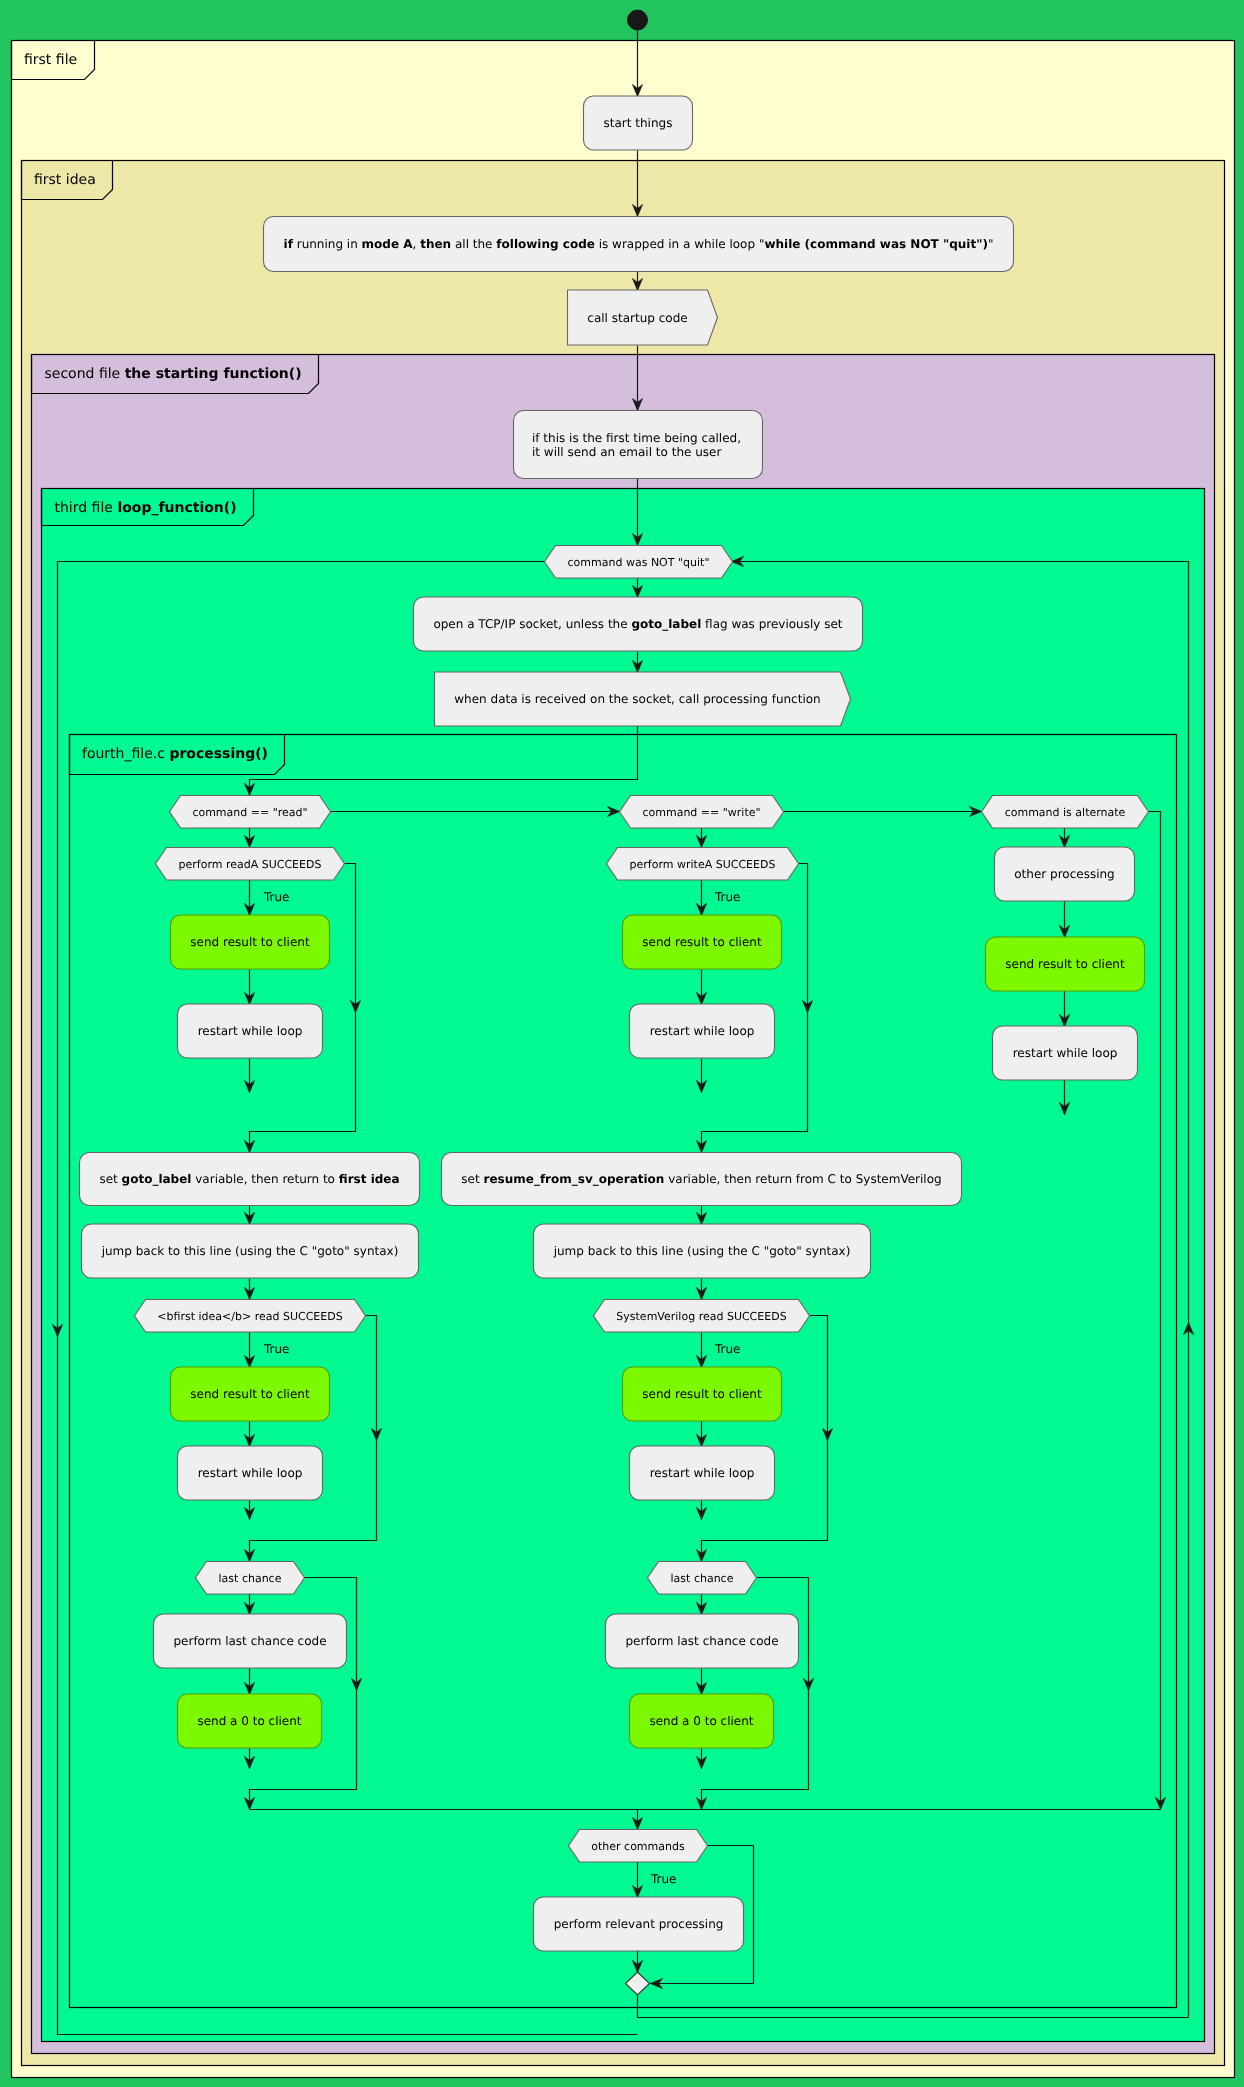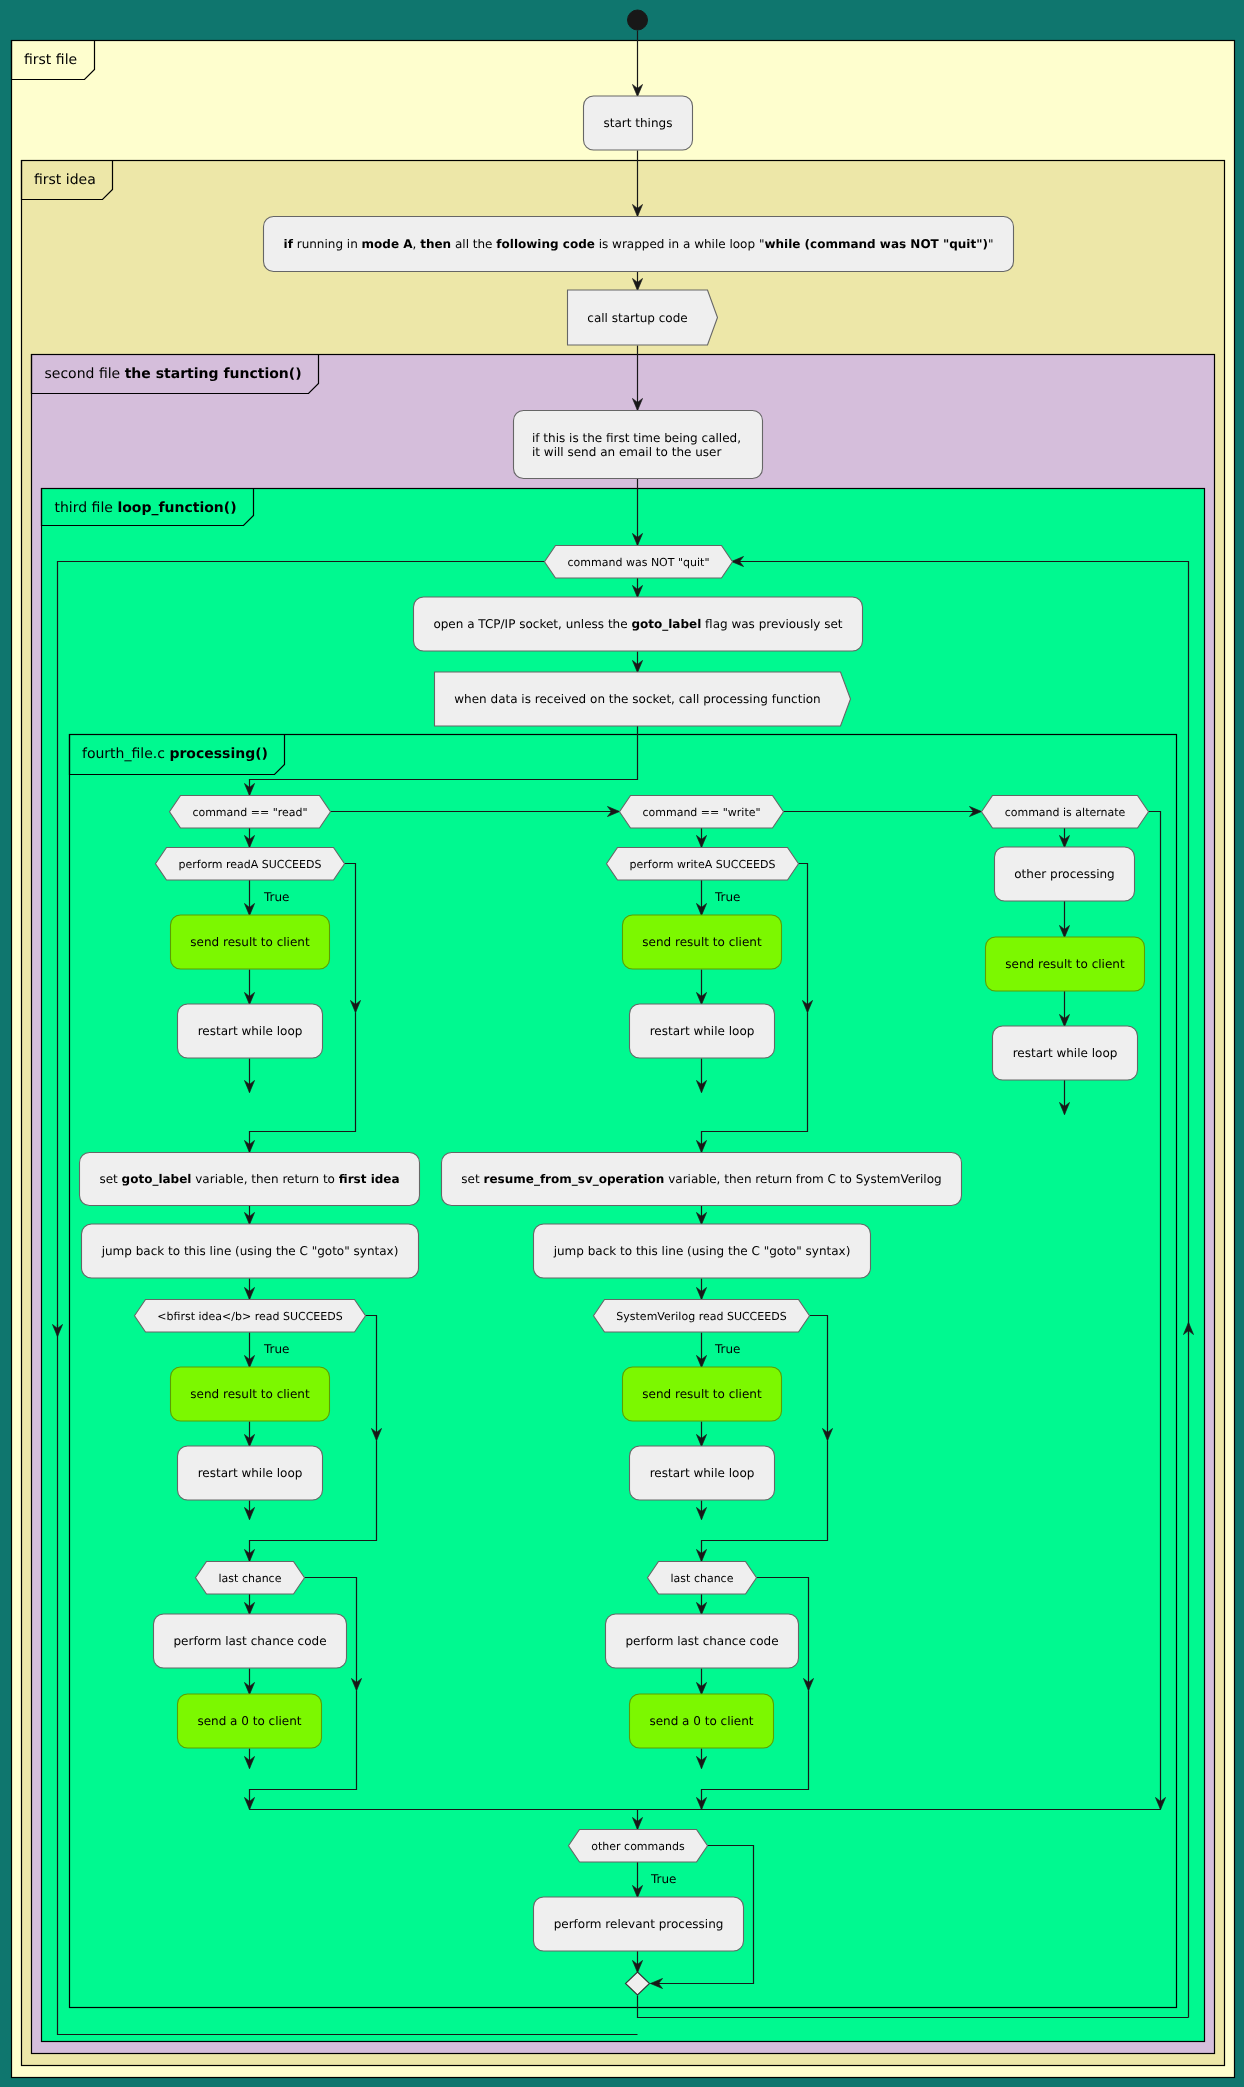--- a/index.html
+++ b/index.html
@@ -1,19 +1,19 @@
 <!DOCTYPE html>
 <html><head>
 <meta charset="utf-8">
 <title>PlantUML activity diagram</title>
 <style>
   html,body{margin:0;padding:0;background:#FFFFFF;}
   body{width:1244px;height:2087px;overflow:hidden;
        font-family:"DejaVu Sans","Liberation Sans",sans-serif;}
-  #stage{position:relative;width:1244px;height:2087px;background:#0f766e;
+  #stage{position:relative;width:1244px;height:2087px;background:#22c55e;
          transform:translateZ(0);}
   #diagram{position:absolute;left:0;top:0;width:1244px;height:2087px;}
   text{ font-family:"DejaVu Sans","Liberation Sans",sans-serif;
         -webkit-font-smoothing:antialiased; text-rendering:geometricPrecision; }
   svg{ shape-rendering:geometricPrecision; }
 </style>
 </head>
 <body>
 
 <div id="stage">

